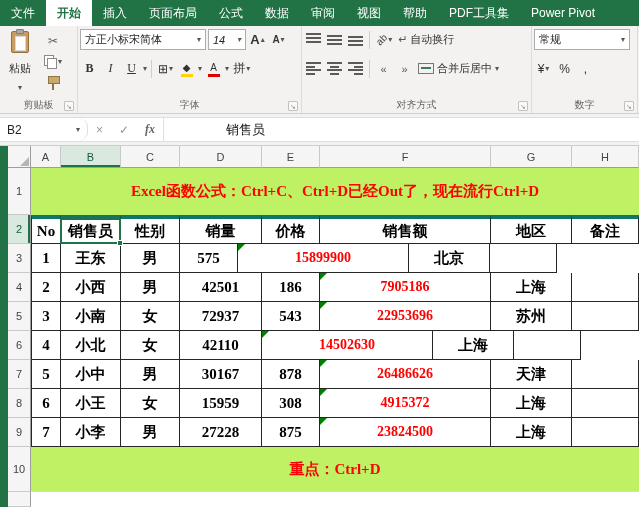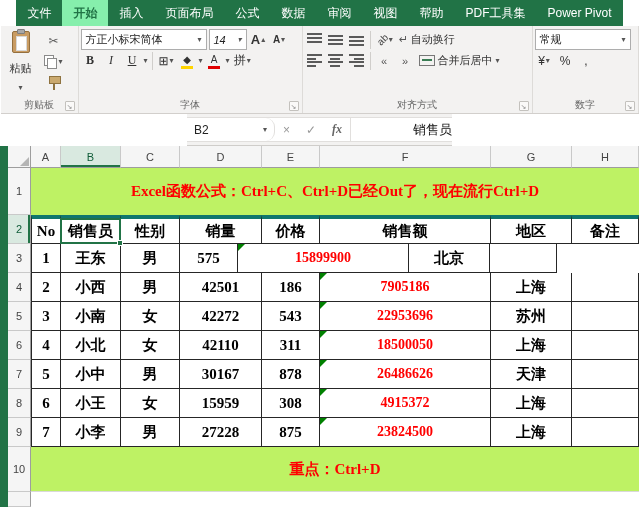--- a/index.html
+++ b/index.html
@@ -1,30 +1,30 @@
 <!DOCTYPE html>
 <html><head>
 <meta charset="utf-8">
 <style>
   *{margin:0;padding:0;box-sizing:border-box;}
   html,body{width:639px;height:507px;}
   body{overflow:hidden;background:#fff;font-family:"Liberation Sans",sans-serif;}
-  .app{width:639px;height:507px;display:flex;flex-direction:column;align-items:center;}
+  .app{width:639px;height:507px;display:flex;flex-direction:column;}
 
   
   .tabbar{height:26px;background:#217346;display:flex;align-items:stretch;flex-shrink:0;}
   .tab{display:flex;align-items:center;padding:0 11px;color:#fff;font-size:12px;white-space:nowrap;cursor:default;}
-  .tab.active{background:#86efac;color:#217346;font-weight:bold;}
+  .tab.active{background:#ffffff;color:#217346;font-weight:bold;}
 
   
   .ribbon{height:88px;background:#f3f2f1;display:flex;border-bottom:1px solid #d2cfcc;flex-shrink:0;font-size:11px;color:#333;}
   .rgroup{display:flex;flex-direction:column;border-right:1px solid #dddbd8;padding:3px 2px 0;position:relative;flex-shrink:0;}
   .g-clip{width:78px;}.g-font{width:224px;}.g-align{width:230px;}.g-num{width:106px;}
   .rbody{flex:1;display:flex;align-items:flex-start;}
-  .rcol{flex:1;display:flex;flex-direction:column;gap:0;}
+  .rcol{flex:1;display:flex;flex-direction:column;gap:8px;}
   .rrow{display:flex;align-items:center;gap:2px;}
   .rlabel{height:16px;font-size:10px;color:#666;display:flex;align-items:center;justify-content:center;position:relative;flex-shrink:0;}
   .launcher{position:absolute;right:1px;bottom:2px;font-size:7px;color:#888;border:1px solid #c3c1bd;width:10px;height:10px;line-height:9px;text-align:center;border-radius:1px;background:#faf9f8;}
   .caret{font-size:8px;color:#555;line-height:1;}
 
   .paste-btn{width:36px;height:64px;display:flex;flex-direction:column;align-items:center;justify-content:center;gap:8px;}
   .clip-icon{position:relative;width:18px;height:22px;background:#c99c63;border:1px solid #94703f;border-radius:2px;display:block;}
   .clip-top{position:absolute;top:-3px;left:4px;width:8px;height:5px;background:#a9a9a9;border:1px solid #7e7e7e;border-radius:1px;}
   .clip-page{position:absolute;top:4px;left:3px;width:11px;height:15px;background:#fff;border:1px solid #d8d8d8;}
   .paste-text{font-size:11px;color:#333;}
@@ -401,40 +401,39 @@
           </div>
         <div class="cell w-g">上海</div>
         <div class="cell w-h"></div>
       </div>
 
       <div class="row rh-data">
         <div class="row-h">5</div>
         <div class="cell w-a first">3</div>
         <div class="cell w-b">小南</div>
         <div class="cell w-c">女</div>
-        <div class="cell w-d">42272</div>
+        <div class="cell w-d">72937</div>
         <div class="cell w-e">543</div>
         <div class="cell w-f amount">
             <span class="tri"></span>
             <span>22953696</span>
           </div>
         <div class="cell w-g">苏州</div>
         <div class="cell w-h"></div>
       </div>
 
       <div class="row rh-data">
         <div class="row-h">6</div>
         <div class="cell w-a first">4</div>
         <div class="cell w-b">小北</div>
         <div class="cell w-c">女</div>
         <div class="cell w-d">42110</div>
-        <div class="cell w-e">311</div>
-        <div class="cell w-f amount">
-            <span class="tri"></span>
-            <span>18500050</span>
+        <div class="cell w-f amount">
+            <span class="tri"></span>
+            <span>14502630</span>
           </div>
         <div class="cell w-g">上海</div>
         <div class="cell w-h"></div>
       </div>
 
       <div class="row rh-data">
         <div class="row-h">7</div>
         <div class="cell w-a first">5</div>
         <div class="cell w-b">小中</div>
         <div class="cell w-c">男</div>

